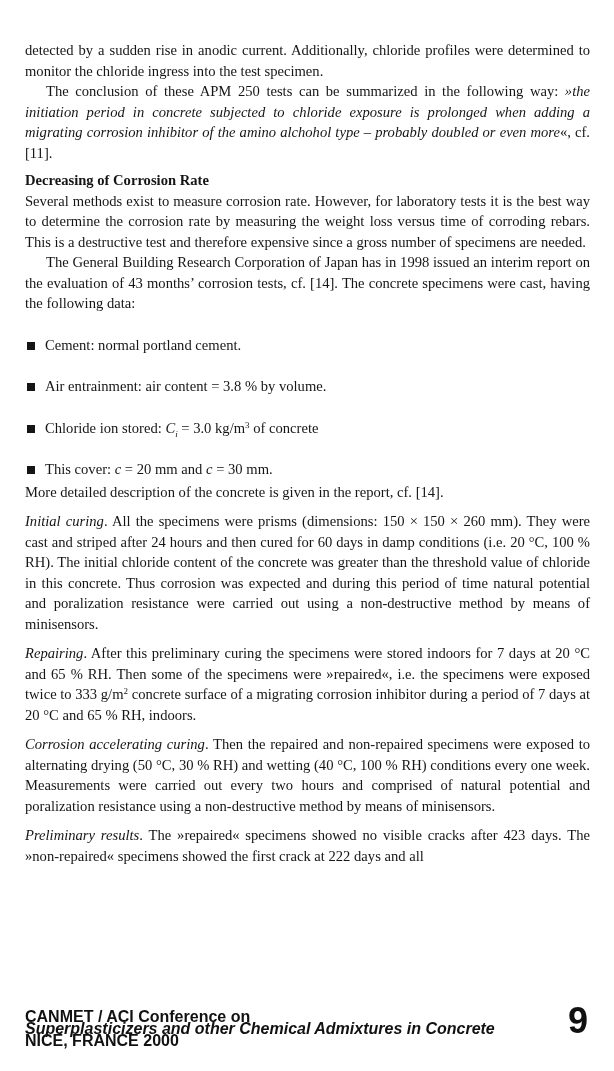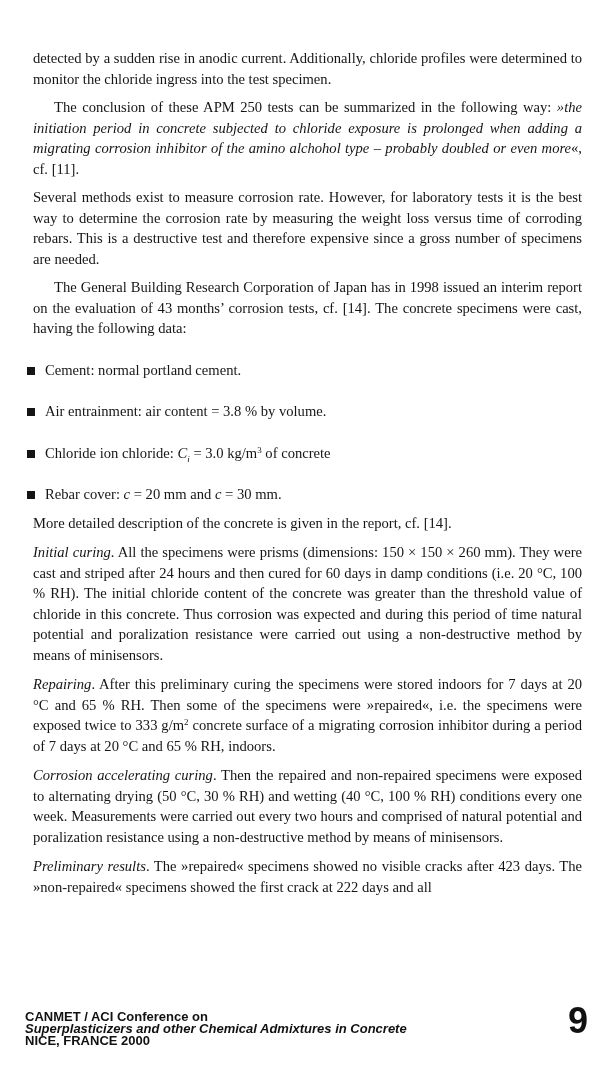--- a/index.html
+++ b/index.html
@@ -2,50 +2,51 @@
 <html><head>
 <meta charset="utf-8">
 <style>
   html, body { margin: 0; padding: 0; background: #ffffff; }
   body {
     width: 614px; height: 1071px; position: relative; overflow: hidden;
     font-family: "Liberation Serif", "DejaVu Serif", serif;
     color: #151515;
   }
   .page { position: absolute; left: 25px; top: 40px; width: 565px; }
-  p { margin: 8px; font-size: 14.6px; line-height: 20.5px; text-align: justify; }
+  p { margin: 0; font-size: 14.6px; line-height: 20.5px; text-align: justify; }
   .indent { text-indent: 21px; }
   em { font-style: italic; }
   .heading { font-weight: bold; font-size: 14.6px; line-height: 20.5px; margin-top: 7px; }
   .gap { margin-top: 9px; }
   ul.bullets { list-style: none; margin: 3px 0 2px 0; padding: 0; }
   ul.bullets li { font-size: 14.6px; line-height: 20.5px; position: relative; padding-left: 20px; margin-top: 21px; }
   .bullet { position: absolute; left: 2px; top: 7px; width: 8px; height: 8px; background: #151515; }
   sup { font-size: 9px; line-height: 0; vertical-align: 5px; }
   sub { font-size: 9px; line-height: 0; }
-  .footer { position: absolute; left: 25px; top: 1011px; font-family: "Liberation Sans", "DejaVu Sans", sans-serif; font-size: 13px; line-height: 12px; font-weight: bold; color: #111; }
+  .footer { position: absolute; left: 25px; top: 1011px; font-family: "Liberation Sans", "DejaVu Sans", sans-serif; font-size: 16px; line-height: 12px; font-weight: bold; color: #111; }
   .footer .it { font-style: italic; }
   .pageno { position: absolute; left: 568px; top: 1001px; font-family: "Liberation Sans", "DejaVu Sans", sans-serif; font-size: 36px; font-weight: bold; line-height: 40px; color: #111; }
 </style>
 </head>
 <body>
 
 <div class="page">
   <p>detected by a sudden rise in anodic current. Additionally, chloride profiles were determined to monitor the chloride ingress into the test specimen.</p>
   <p class="indent"><span>The conclusion of these APM 250 tests can be summarized in the following way: </span><em>»the initiation period in concrete subjected to chloride exposure is prolonged when adding a migrating corrosion inhibitor of the amino alchohol type – probably doubled or even more</em><span>«, cf. [11].</span></p>
 
+  <div class="heading">Decreasing of Corrosion Rate</div>
   <p>Several methods exist to measure corrosion rate. However, for laboratory tests it is the best way to determine the corrosion rate by measuring the weight loss versus time of corroding rebars. This is a destructive test and therefore expensive since a gross number of specimens are needed.</p>
   <p class="indent">The General Building Research Corporation of Japan has in 1998 issued an interim report on the evaluation of 43 months’ corrosion tests, cf. [14]. The concrete specimens were cast, having the following data:</p>
 
   <ul class="bullets">
     <li><span class="bullet"></span><span>Cement: normal portland cement.</span></li>
     <li><span class="bullet"></span><span>Air entrainment: air content = 3.8 % by volume.</span></li>
     <li><span class="bullet"></span></li>
-    <li><span class="bullet"></span><span>Chloride ion chloride: </span><em>C</em><sub><em>i</em></sub><span> = 3.0 kg/m</span><sup>3</sup><span> of concrete</span></li>
-    <li><span class="bullet"></span><span>Rebar cover: </span><em>c</em><span> = 20 mm and </span><em>c</em><span> = 30 mm.</span></li>
+    <li><span class="bullet"></span><span>Chloride ion stored: </span><em>C</em><sub><em>i</em></sub><span> = 3.0 kg/m</span><sup>3</sup><span> of concrete</span></li>
+    <li><span class="bullet"></span><span>This cover: </span><em>c</em><span> = 20 mm and </span><em>c</em><span> = 30 mm.</span></li>
   </ul>
 
   <p>More detailed description of the concrete is given in the report, cf. [14].</p>
 
   <p class="gap"><em>Initial curing</em><span>. All the specimens were prisms (dimensions: 150 × 150 × 260 mm). They were cast and striped after 24 hours and then cured for 60 days in damp conditions (i.e. 20 °C, 100 % RH). The initial chloride content of the concrete was greater than the threshold value of chloride in this concrete. Thus corrosion was expected and during this period of time natural potential and poralization resistance were carried out using a non-destructive method by means of minisensors.</span></p>
 
   <p class="gap"><em>Repairing</em><span>. After this preliminary curing the specimens were stored indoors for 7 days at 20 °C and 65 % RH. Then some of the specimens were »repaired«, i.e. the specimens were exposed twice to 333 g/m</span><sup>2</sup><span> concrete surface of a migrating corrosion inhibitor during a period of 7 days at 20 °C and 65 % RH, indoors.</span></p>
 
 
   <p class="gap"><em>Corrosion accelerating curing</em><span>. Then the repaired and non-repaired specimens were exposed to alternating drying (50 °C, 30 % RH) and wetting (40 °C, 100 % RH) conditions every one week. Measurements were carried out every two hours and comprised of natural potential and poralization resistance using a non-destructive method by means of minisensors.</span></p>

